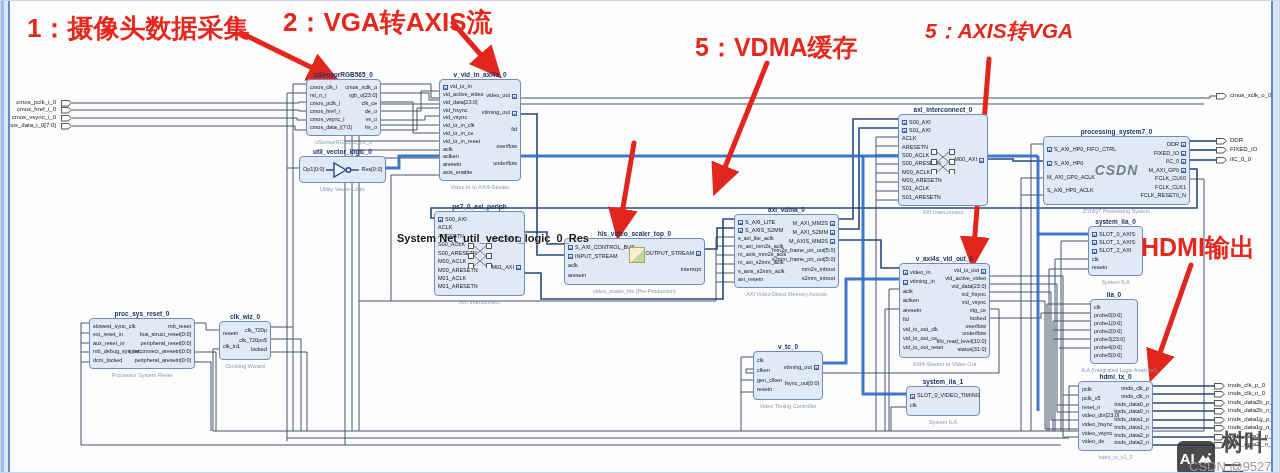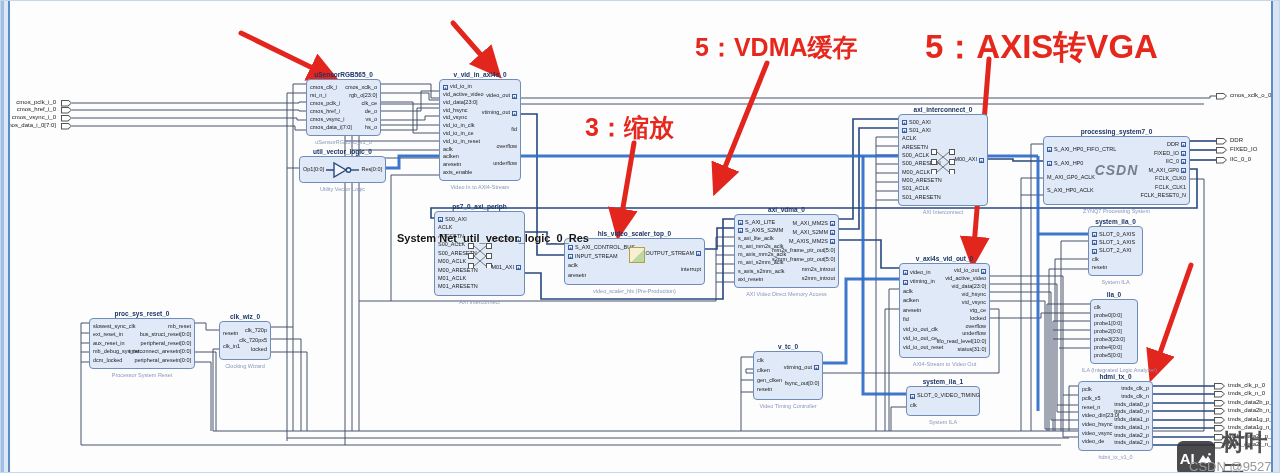--- a/index.html
+++ b/index.html
@@ -874,16 +874,18 @@
     <div class="pglyph" style="left: 1213px; top: 406.5px;"></div>
     <div class="plabel" style="left: 1227px; top: 406px;">tmds_data2b_n_0</div>
     <div class="pglyph" style="left: 1213px; top: 415.5px;"></div>
     <div class="plabel" style="left: 1227px; top: 415px;">tmds_data1g_p_0</div>
     <div class="pglyph" style="left: 1213px; top: 423.5px;"></div>
     <div class="plabel" style="left: 1227px; top: 423px;">tmds_data1g_n_0</div>
     <div class="pglyph" style="left: 1213px; top: 432.5px;"></div>
     <div class="plabel" style="left: 1227px; top: 432px;">tmds_data2r_p_0</div>
     <div class="pglyph" style="left: 1213px; top: 440.5px;"></div>
     <div class="plabel" style="left: 1227px; top: 440px;">tmds_data2r_n_0</div>
-    <div class="anno" style="left: 584px; top: 110px; font-size: 25px;">3：缩放</div>
+    <div class="anno" style="left: 26px; top: 10px; font-size: 26px;">1：摄像头数据采集</div>
+    <div class="anno" style="left: 282px; top: 4px; font-size: 26px;">2：VGA转AXIS流</div>
     <div class="anno" style="left: 694px; top: 30px; font-size: 25px;">5：VDMA缓存</div>
-    <div class="anno" style="left: 924px; top: 24px; font-size: 33px;">5：AXIS转VGA</div>
+    <div class="anno" style="left: 924px; top: 16px; font-size: 21px; font-style: italic;">5：AXIS转VGA</div>
+    <div class="anno" style="left: 1140px; top: 230px; font-size: 25px;">HDMI输出</div>
   </div>
 
 </body></html>

